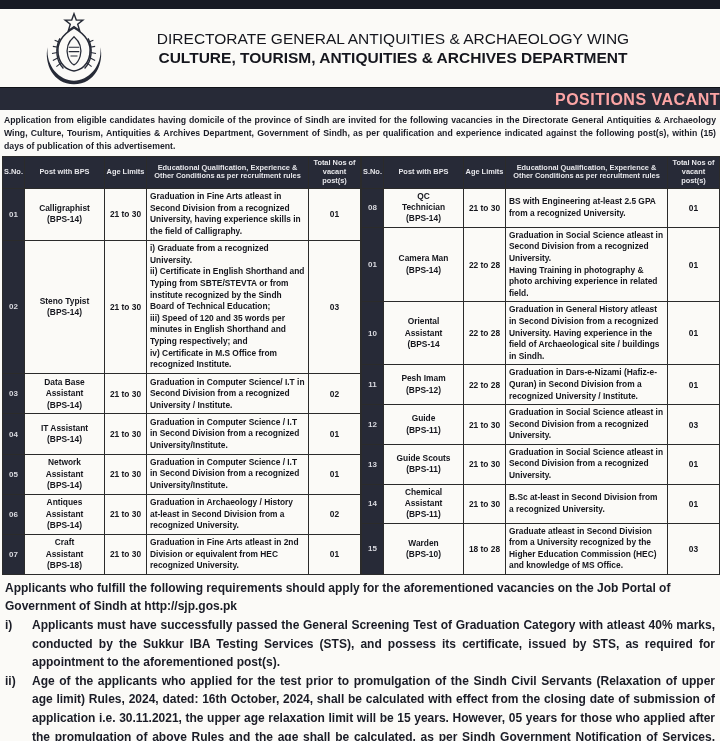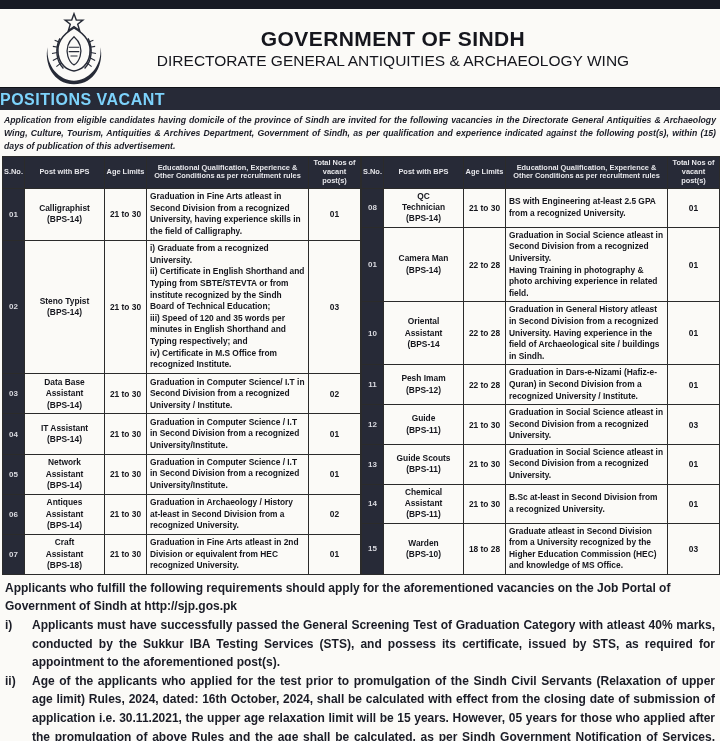--- a/index.html
+++ b/index.html
@@ -18,28 +18,28 @@
 
   
   .header { display: flex; align-items: center; padding: 3px 14px 2px 28px; height: 78px; }
   .logo { width: 92px; height: 74px; flex: none; }
   .titles { flex: 1; text-align: center; line-height: 1.22; padding-right: 40px; }
   .t1 { font-size: 21px; font-weight: bold; letter-spacing: .4px; }
   .t2 { font-size: 15.5px; font-weight: normal; }
   .t3 { font-size: 15.5px; font-weight: bold; }
 
   .banner {
-    background: #272a37; color: #7dd3fc; text-align: left;
+    background: #272a37; color: #fca5a5; text-align: right;
     font-weight: bold; font-size: 16px; height: 23px; line-height: 23px;
     letter-spacing: .5px; border-top: 1px solid #101218;
   }
 
   .intro {
     font-size: 8.7px; font-weight: bold; text-align: justify;
-    padding: 4px 4px 3px 4px; line-height: 1.5; color: #1a1c26; font-style: italic;
+    padding: 4px 4px 3px 4px; line-height: 1.5; color: #1a1c26;
   }
 
   
   .tables { display: flex; align-items: stretch; padding: 0 2px; }
   table { border-collapse: collapse; table-layout: fixed; width: 358px; }
   th, td { border: 1px solid #2b2b2b; }
   thead th {
     background: #272a37; color: #e6e6ea; font-weight: bold;
     font-size: 7.4px; text-align: center; padding: 2px 1px; line-height: 1.2;
   }
@@ -75,22 +75,22 @@
       <path d="M20 40 C 18 62, 34 78, 50 78 C 66 78, 82 62, 80 40 C 84 58, 74 82, 50 82 C 26 82, 16 58, 20 40 Z" fill="#262a36"></path>
       <path d="M50 28 C 57 34, 59 42, 57 50 C 55 57, 52 59, 50 60 C 48 59, 45 57, 43 50 C 41 42, 43 34, 50 28 Z" stroke="#262a36" stroke-width="1.4" fill="none"></path>
       <path d="M34 30 C 28 42, 30 56, 38 64 M66 30 C 72 42, 70 56, 62 64" stroke="#262a36" stroke-width="1.6" fill="none"></path>
       <g stroke="#262a36" stroke-width="1.2" fill="none">
         <path d="M33 34 l-5 -2 M32 40 l-6 -1 M31 46 l-6 1 M32 52 l-6 3 M35 58 l-5 4"></path>
         <path d="M67 34 l5 -2 M68 40 l6 -1 M69 46 l6 1 M68 52 l6 3 M65 58 l5 4"></path>
       </g>
       <path d="M44 40 h12 M44 45 h12 M46 50 h8" stroke="#262a36" stroke-width="1.3"></path>
     </svg>
     <div class="titles">
-      <div class="t1">GOVERNMENT OF SINDH</div>
       <div class="t2">DIRECTORATE GENERAL ANTIQUITIES &amp; ARCHAEOLOGY WING</div>
+      <div class="t3">CULTURE, TOURISM, ANTIQUITIES &amp; ARCHIVES DEPARTMENT</div>
     </div>
   </div>
 
   <div class="banner">POSITIONS VACANT</div>
 
   <div class="intro">Application from eligible candidates having domicile of the province of Sindh are invited for the following vacancies in the Directorate General Antiquities &amp; Archaeology Wing, Culture, Tourism, Antiquities &amp; Archives Department, Government of Sindh, as per qualification and experience indicated against the following post(s), within (15) days of publication of this advertisement.</div>
 
   <div class="tables">
     <table>
       <colgroup>

